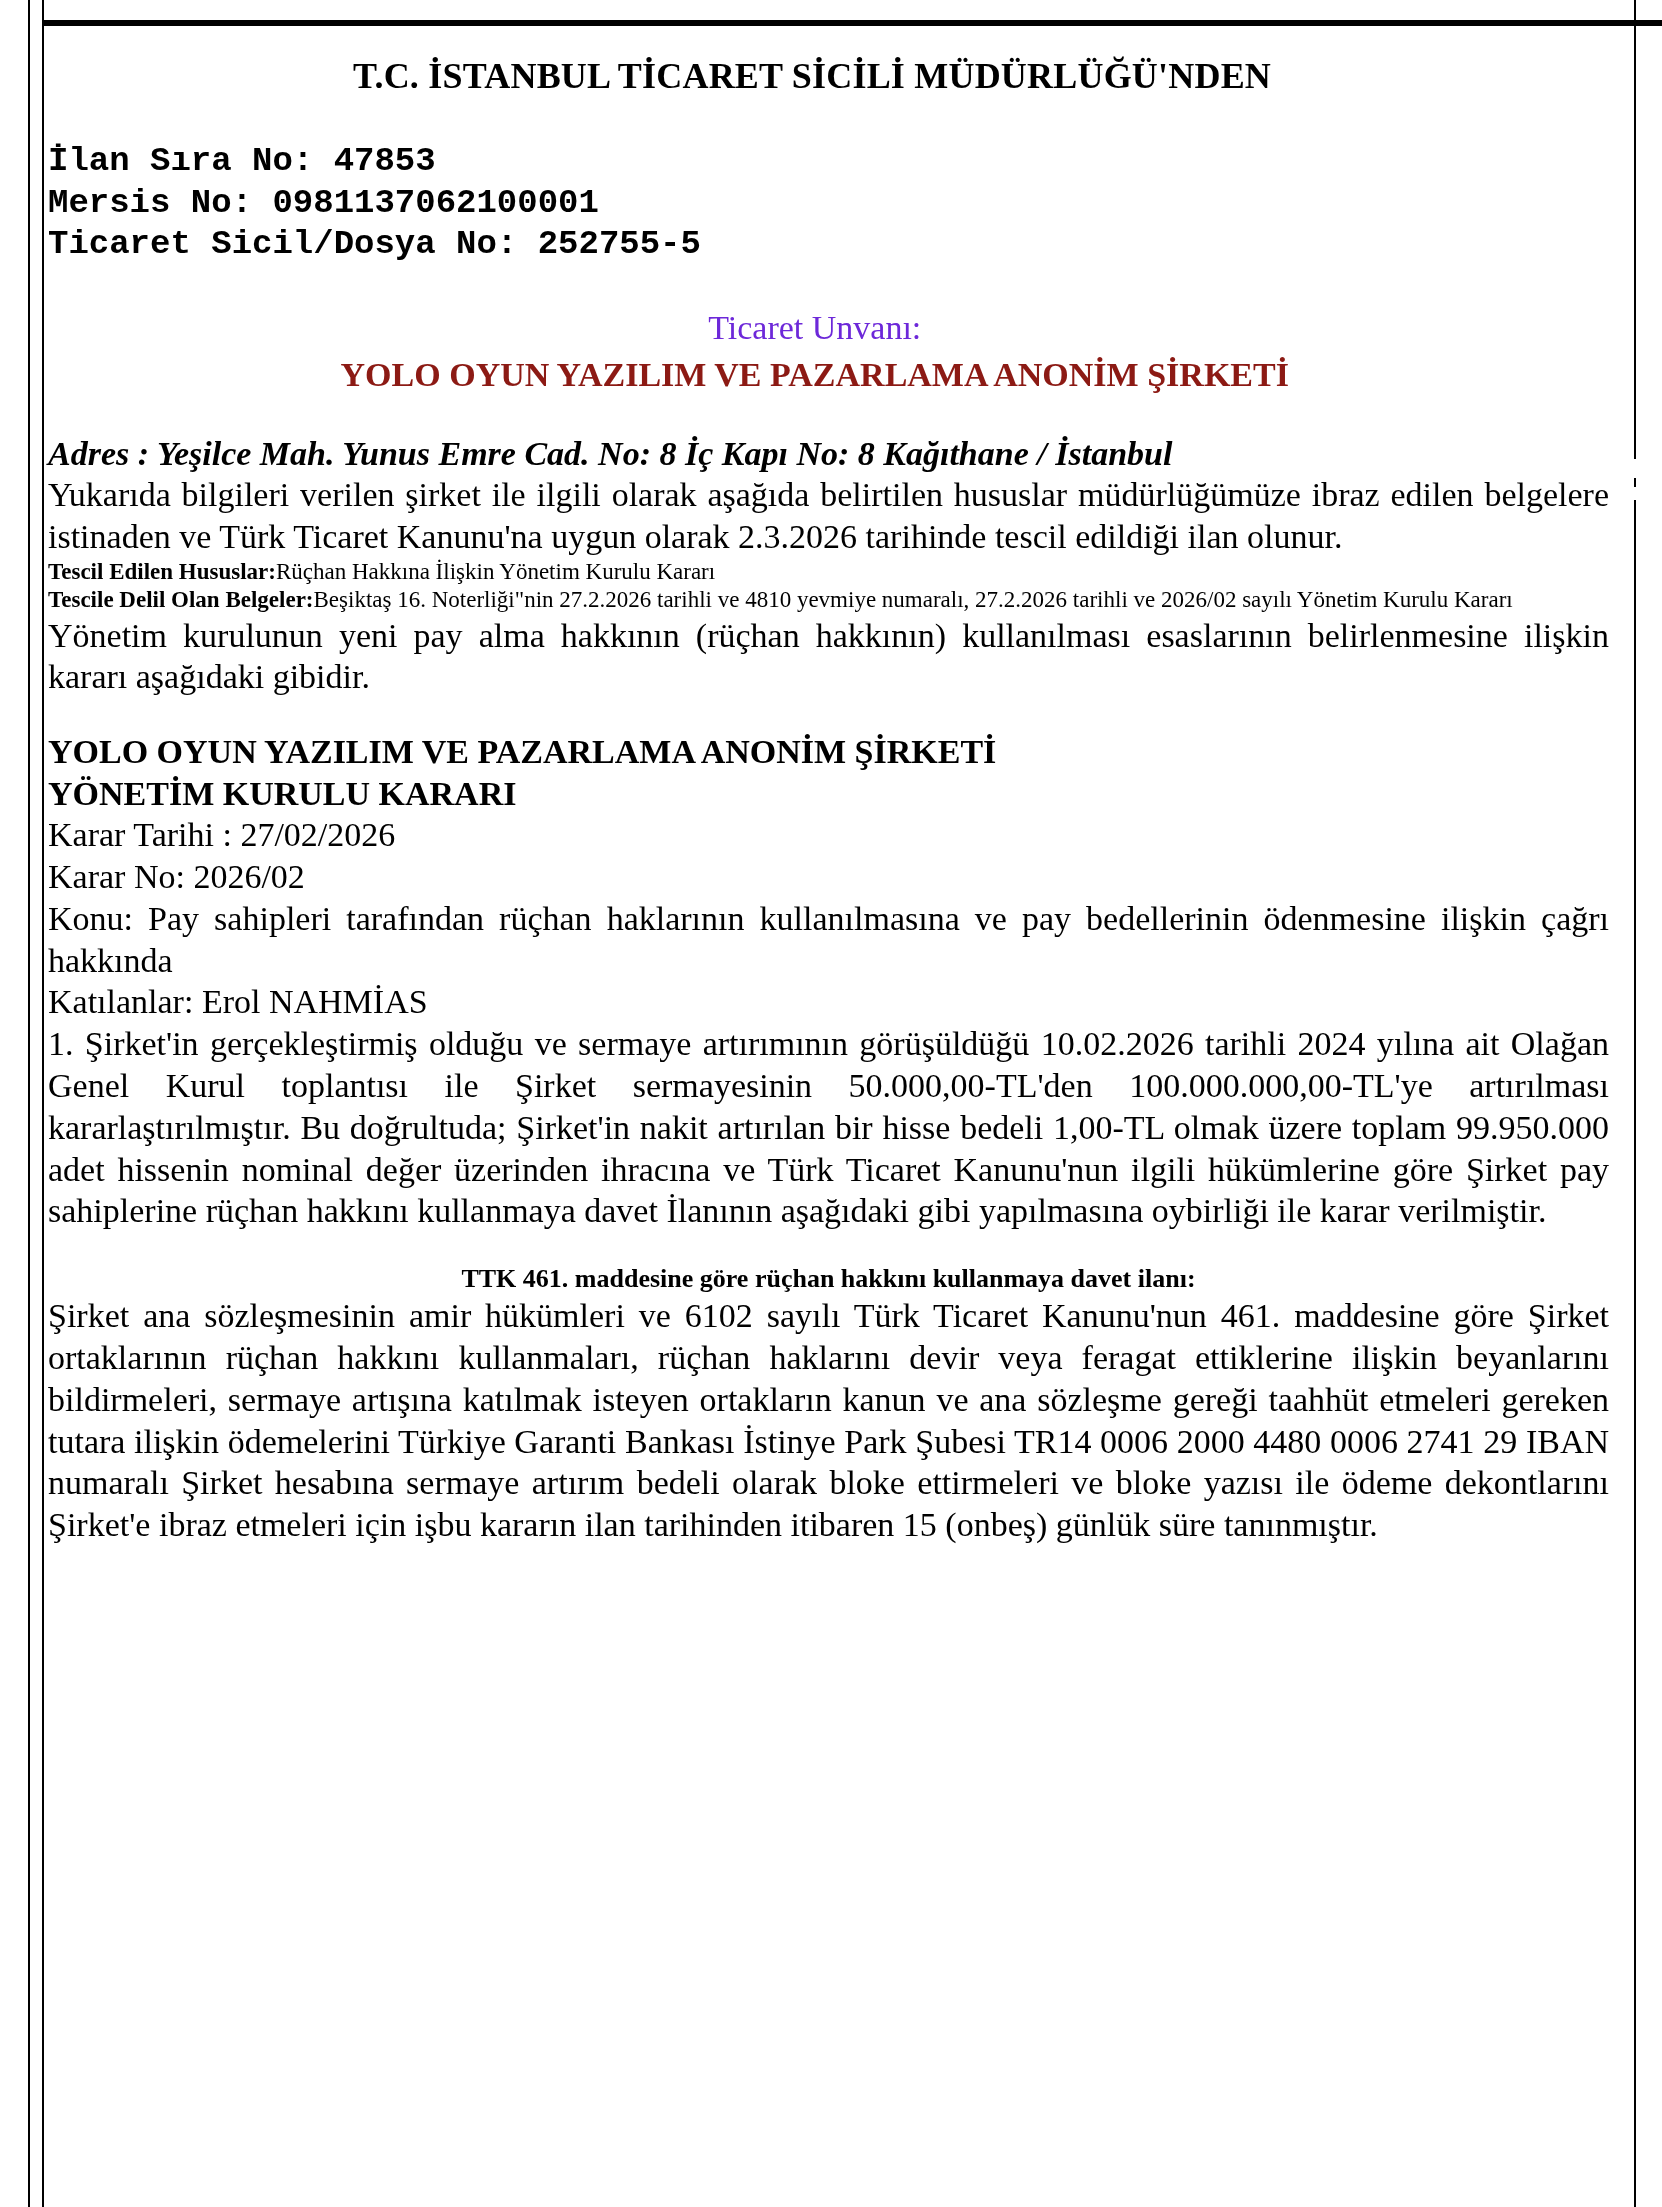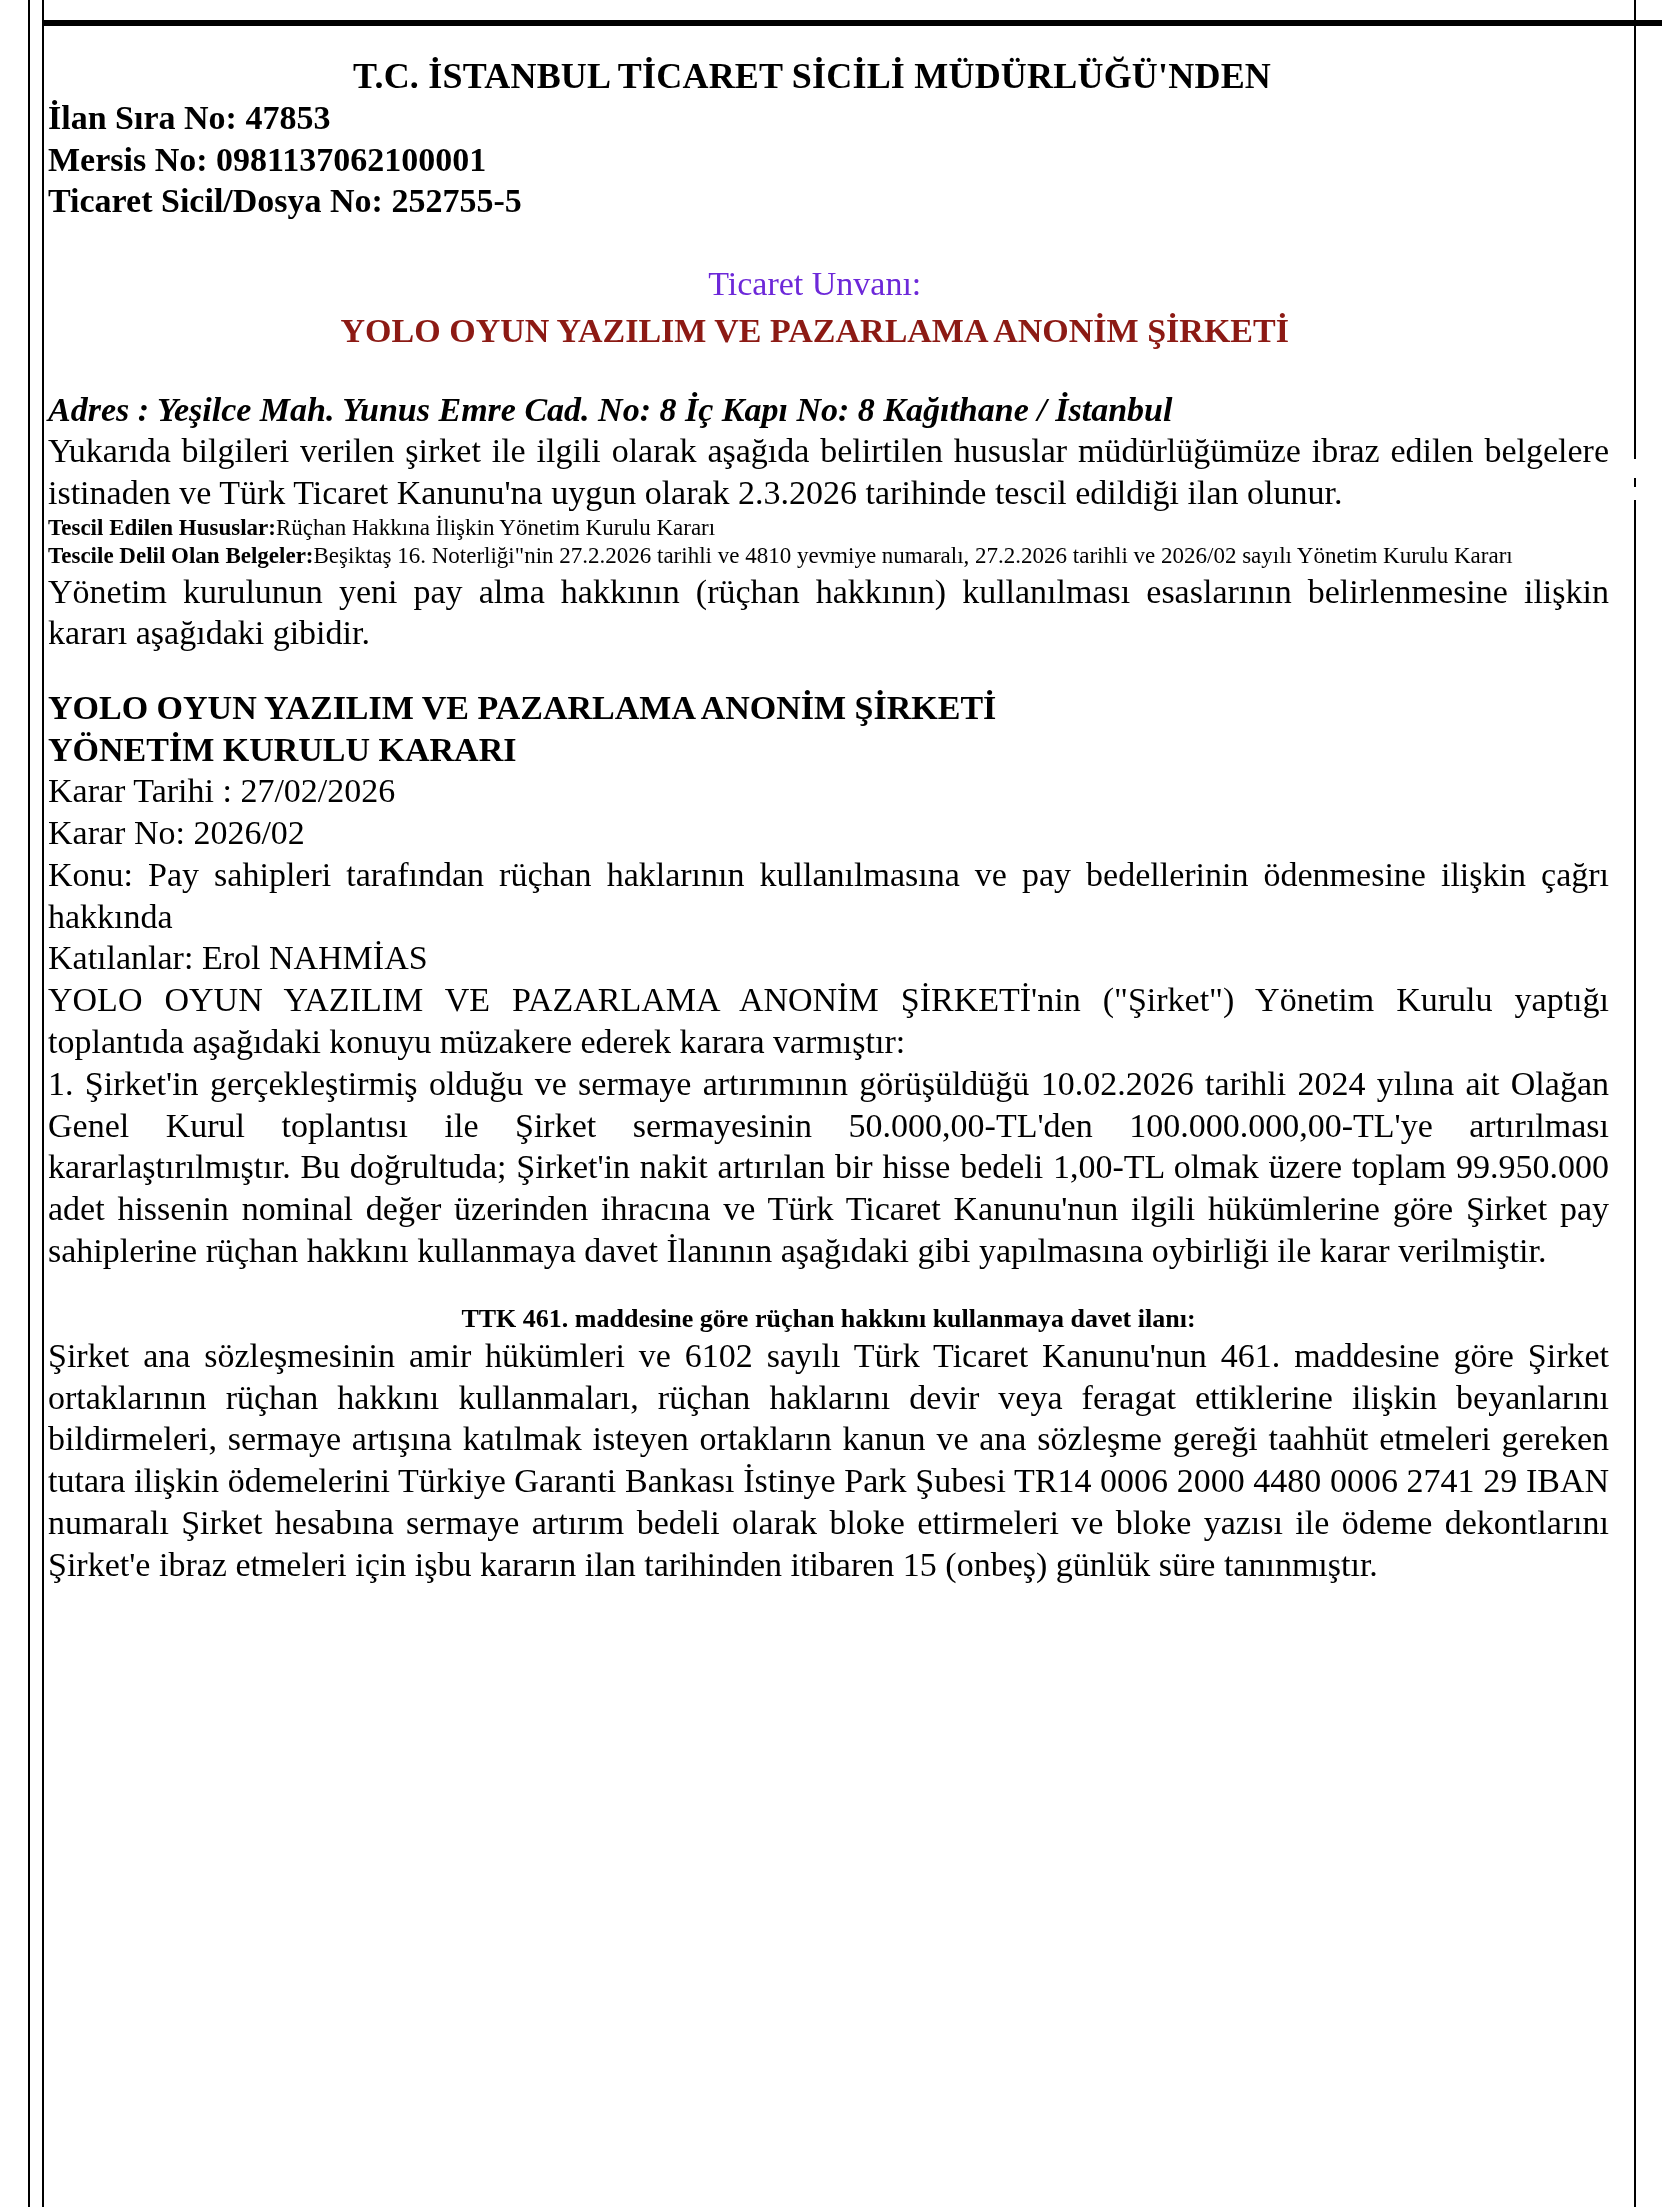--- a/index.html
+++ b/index.html
@@ -83,20 +83,22 @@
   .doc-title {
     text-align: center;
     font-weight: bold;
     font-size: 36px;
     letter-spacing: 0.2px;
     margin: 18.4px 0 0 0;
     padding-right: 33px;
   }
 
   .id-block {
+    margin-top: 44px;
+    font-family: Liberation Mono, monospace;
   }
   .id-line {
     font-weight: bold;
     font-size: 34px;
     line-height: 1.22;
     white-space: nowrap;
   }
 
   .unvan-block {
     text-align: center;
@@ -212,21 +214,20 @@
     </div>
 
     <div class="kv-line">Karar Tarihi : 27/02/2026</div>
 
     <div class="kv-line">Karar No: 2026/02</div>
 
     <p class="body">Konu: Pay sahipleri tarafından rüçhan haklarının kullanılmasına ve pay bedellerinin ödenmesine ilişkin çağrı hakkında</p>
 
     <div class="kv-line">Katılanlar: Erol NAHMİAS</div>
 
-    <p class="body">YOLO OYUN YAZILIM VE PAZARLAMA ANONİM ŞİRKETİ'nin ("Şirket") Yönetim Kurulu yaptığı toplantıda aşağıdaki konuyu müzakere ederek karara varmıştır:</p>
 
     <p class="body">1. Şirket'in gerçekleştirmiş olduğu ve sermaye artırımının görüşüldüğü 10.02.2026 tarihli 2024 yılına ait Olağan Genel Kurul toplantısı ile Şirket sermayesinin 50.000,00-TL'den 100.000.000,00-TL'ye artırılması kararlaştırılmıştır. Bu doğrultuda; Şirket'in nakit artırılan bir hisse bedeli 1,00-TL olmak üzere toplam 99.950.000 adet hissenin nominal değer üzerinden ihracına ve Türk Ticaret Kanunu'nun ilgili hükümlerine göre Şirket pay sahiplerine rüçhan hakkını kullanmaya davet İlanının aşağıdaki gibi yapılmasına oybirliği ile karar verilmiştir.</p>
 
     <div class="section-heading">TTK 461. maddesine göre rüçhan hakkını kullanmaya davet ilanı:</div>
 
     <p class="body tight">Şirket ana sözleşmesinin amir hükümleri ve 6102 sayılı Türk Ticaret Kanunu'nun 461. maddesine göre Şirket ortaklarının rüçhan hakkını kullanmaları, rüçhan haklarını devir veya feragat ettiklerine ilişkin beyanlarını bildirmeleri, sermaye artışına katılmak isteyen ortakların kanun ve ana sözleşme gereği taahhüt etmeleri gereken tutara ilişkin ödemelerini Türkiye Garanti Bankası İstinye Park Şubesi TR14 0006 2000 4480 0006 2741 29 IBAN numaralı Şirket hesabına sermaye artırım bedeli olarak bloke ettirmeleri ve bloke yazısı ile ödeme dekontlarını Şirket'e ibraz etmeleri için işbu kararın ilan tarihinden itibaren 15 (onbeş) günlük süre tanınmıştır.</p>
 
   </div>
 </div>
 

